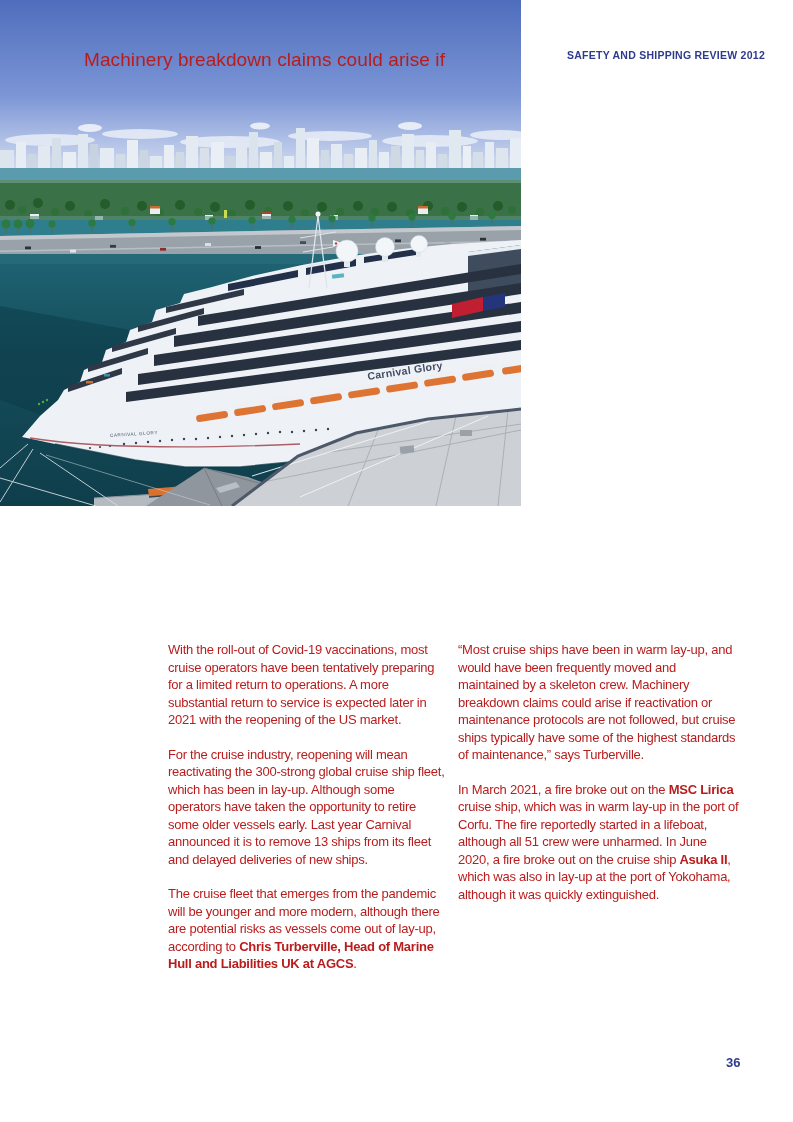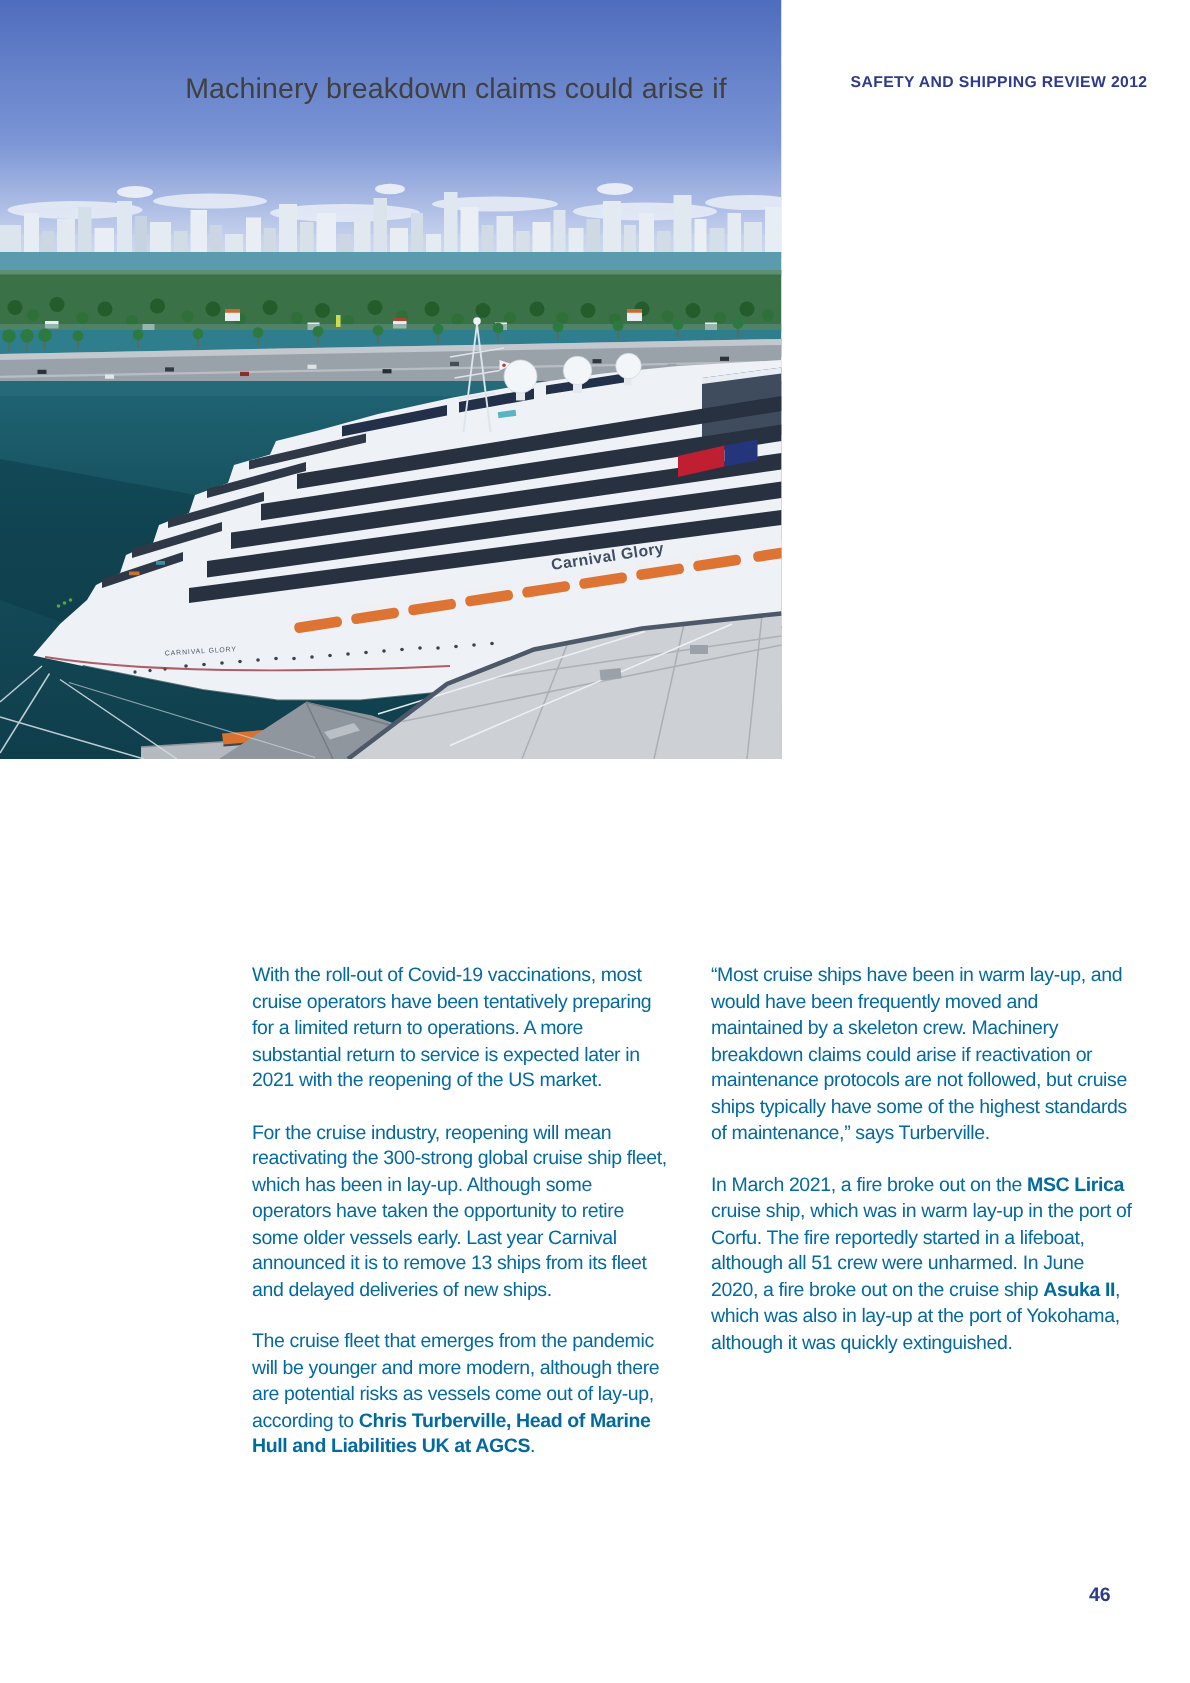--- a/index.html
+++ b/index.html
@@ -4,38 +4,38 @@
 <style>
   html,body { margin:0; padding:0; background:#ffffff; }
   .page {
     position:relative; width:793px; height:1122px; background:#ffffff;
     overflow:hidden; font-family:"Liberation Sans", sans-serif;
   }
   
   .hero { position:absolute; left:0; top:0; width:521px; height:506px; }
   .hero svg { display:block; }
   .hero-caption {
-    position:absolute; left:100px; top:46px; width:408px;
-    text-align:center; color:#404040; font-size:19px; line-height:28px;
+    position:absolute; left:84px; top:46px; width:408px;
+    text-align:left; color:#b91c1c; font-size:19px; line-height:28px;
     font-weight:400; letter-spacing:0.1px;
   }
   .hero-caption span { display:block; white-space:nowrap; }
   
   .doc-header {
     position:absolute; left:567px; top:49px; width:200px;
     color:#2e3b8d; font-size:10.5px; font-weight:700; letter-spacing:0.25px;
     white-space:nowrap;
   }
   
   .col {
     position:absolute; top:641px; width:282px;
-    color:#0369a1; font-size:13px; line-height:17.5px; letter-spacing:-0.25px;
+    color:#b91c1c; font-size:13px; line-height:17.5px; letter-spacing:-0.25px;
   }
   .col-left  { left:168px; }
-  .col-right { left:474px; }
+  .col-right { left:458px; }
   .col p { margin:0 0 17px 0; }
   .col .bold { font-weight:700; }
   
   .page-number {
     position:absolute; left:726px; top:1055px;
     color:#2e3b8d; font-size:13px; font-weight:700;
   }
 </style>
 </head>
 <body>
@@ -403,14 +403,14 @@
   <div class="col col-left">
       <p><span>With the roll-out of Covid-19 vaccinations, most cruise operators have been tentatively preparing for a limited return to operations. A more substantial return to service is expected later in 2021 with the reopening of the US market.</span></p>
       <p><span>For the cruise industry, reopening will mean reactivating the 300-strong global cruise ship fleet, which has been in lay-up. Although some operators have taken the opportunity to retire some older vessels early. Last year Carnival announced it is to remove 13 ships from its fleet and delayed deliveries of new ships.</span></p>
       <p><span>The cruise fleet that emerges from the pandemic will be younger and more modern, although there are potential risks as vessels come out of lay-up, according to </span><span class="bold">Chris Turberville, Head of Marine Hull and Liabilities UK at AGCS</span><span>.</span></p>
     </div>
   <div class="col col-right">
       <p><span>“Most cruise ships have been in warm lay-up, and would have been frequently moved and maintained by a skeleton crew. Machinery breakdown claims could arise if reactivation or maintenance protocols are not followed, but cruise ships typically have some of the highest standards of maintenance,” says Turberville.</span></p>
       <p><span>In March 2021, a fire broke out on the </span><span class="bold">MSC Lirica</span><span> cruise ship, which was in warm lay-up in the port of Corfu. The fire reportedly started in a lifeboat, although all 51 crew were unharmed. In June 2020, a fire broke out on the cruise ship </span><span class="bold">Asuka II</span><span>, which was also in lay-up at the port of Yokohama, although it was quickly extinguished.</span></p>
     </div>
 
-  <div class="page-number">46</div>
+  <div class="page-number">36</div>
 </div>
 
 </body></html>

